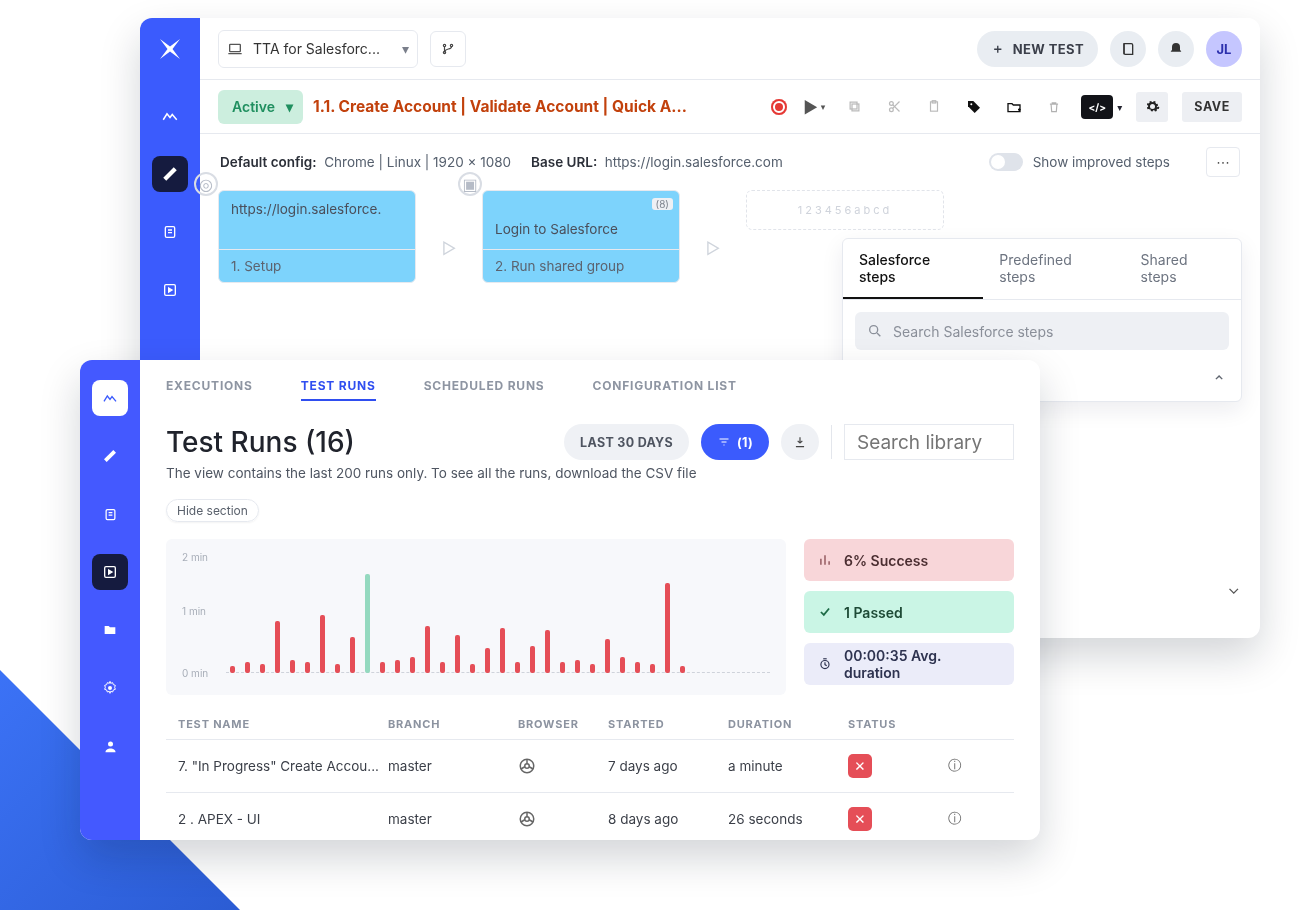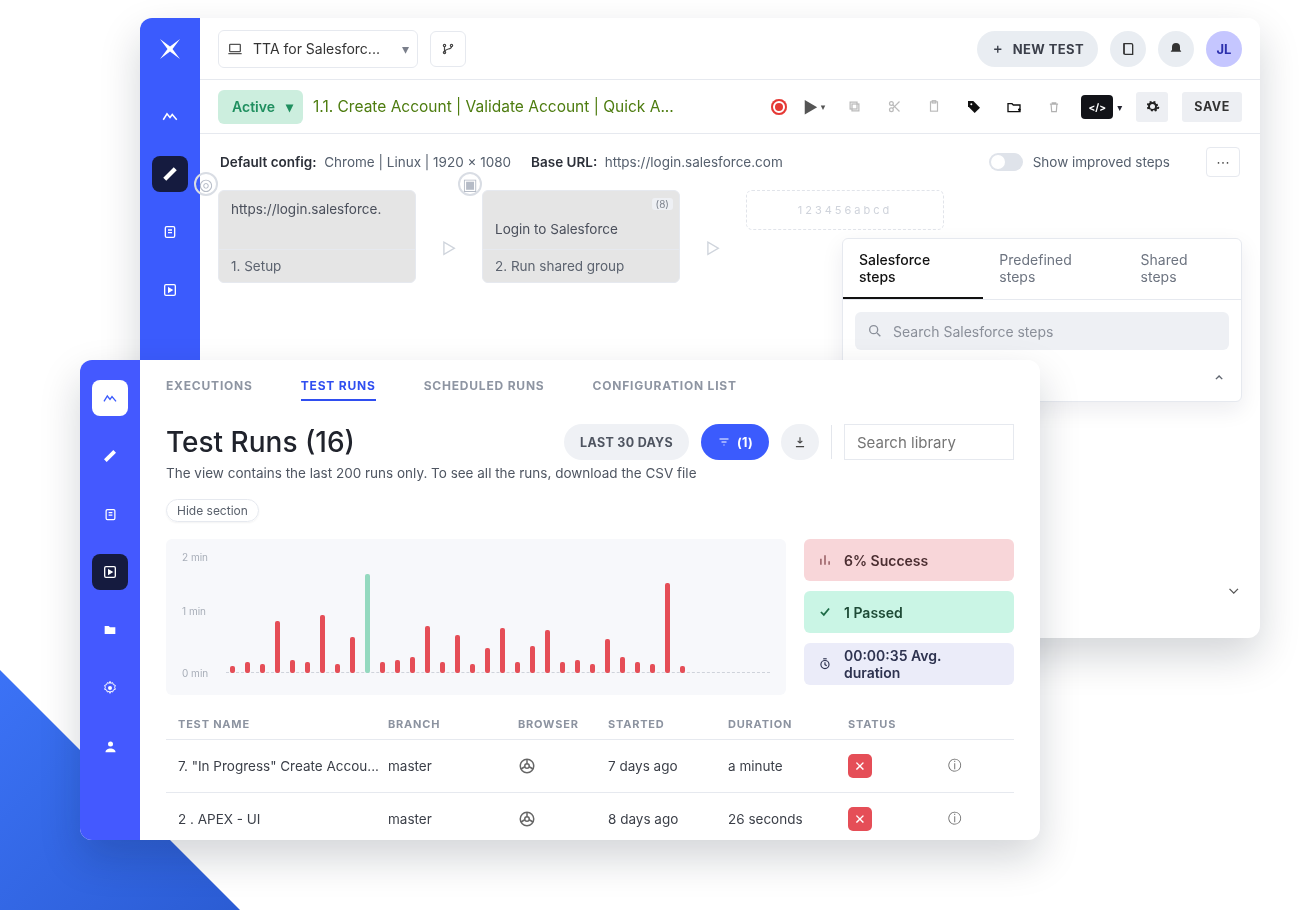--- a/index.html
+++ b/index.html
@@ -28,35 +28,35 @@
   .dropdown{display:flex;align-items:center;gap:10px;border:1px solid var(--line);border-radius:6px;padding:6px 8px;height:38px;min-width:200px;font-size:14px;color:#333}
   .chev{margin-left:auto;color:#7a7f8b}
   .iconbtn{width:36px;height:36px;border:1px solid var(--line);border-radius:6px;background:#fff;display:flex;align-items:center;justify-content:center;color:#555}
   .pillbtn{height:36px;border-radius:18px;background:#e9edf2;border:0;display:flex;align-items:center;gap:8px;padding:0 14px;color:#3b3f4a;font-weight:700;font-size:13px;letter-spacing:.4px}
   .circle{width:36px;height:36px;border-radius:50%;background:#e9edf2;display:flex;align-items:center;justify-content:center;color:#3b3f4a}
   .avatar{background:#c5c6ff;color:#2b2fad;font-weight:700;font-size:13px}
   
   .toolbar{position:absolute;left:60px;right:0;top:62px;height:54px;display:flex;align-items:center;padding:0 18px;gap:10px;border-bottom:1px solid var(--line)}
   .chip-active{height:34px;border-radius:6px;background:#cceede;color:#1f8f5f;font-weight:600;display:flex;align-items:center;padding:0 28px 0 14px;gap:12px;font-size:14px;position:relative}
   .chip-active::after{content:"▾";position:absolute;right:10px;color:#1f8f5f}
-  .testtitle{font-weight:400;font-size:15.5px;color:#4d7c0f;white-space:nowrap;max-width:380px;overflow:hidden;text-overflow:ellipsis}
+  .testtitle{font-weight:700;font-size:15.5px;color:#c2410c;white-space:nowrap;max-width:380px;overflow:hidden;text-overflow:ellipsis}
   .tool-icons{display:flex;align-items:center;gap:14px;margin-left:auto}
   .ti{width:26px;height:26px;display:flex;align-items:center;justify-content:center;color:#555;border-radius:4px}
   .rec{width:16px;height:16px;border-radius:50%;background:#e53935;box-shadow:0 0 0 2px #e53935 inset,0 0 0 4px #fff inset}
   .code{background:#121318;color:#fff;width:32px;height:24px;border-radius:4px;font-size:10px;display:flex;align-items:center;justify-content:center;font-weight:700}
   .save{height:30px;border:0;background:#edeff3;border-radius:3px;padding:0 12px;font-weight:700;letter-spacing:.6px;font-size:12.5px;color:#333}
   
   .configrow{position:absolute;left:60px;right:0;top:116px;height:56px;display:flex;align-items:center;padding:0 20px;gap:20px;font-size:13.5px;color:#56606e}
   .configrow b{color:#2b2f38;font-weight:600}
   .toggle{margin-left:auto;display:flex;align-items:center;gap:10px}
   .switch{width:34px;height:18px;border-radius:10px;background:#dfe3ea;position:relative}
   .switch::after{content:"";position:absolute;left:2px;top:2px;width:14px;height:14px;background:#fff;border-radius:50%}
   
   .steps{position:absolute;left:78px;right:0;top:172px;display:flex;gap:24px;align-items:flex-start}
-  .card{width:198px;border:1px solid var(--line);border-radius:6px;background:#e5e5e5;font-size:13.5px}
+  .card{width:198px;border:1px solid var(--line);border-radius:6px;background:#7dd3fc;font-size:13.5px}
   .cardmark{position:absolute;margin:-18px 0 0 -24px;width:24px;height:24px;border:2px solid #d9dde4;border-radius:50%;display:flex;align-items:center;justify-content:center;color:#b6bcc7}
   .cardbody{padding:10px 12px;color:#4a4f5b;min-height:58px}
   .cardfoot{border-top:1px solid var(--line);padding:8px 12px;color:#5c636f}
   .arrow{width:18px;display:flex;align-items:center;justify-content:center;color:#cfd4dc;margin-top:48px}
   .badge8{font-size:10px;color:#7b818c;background:#eef0f4;border-radius:3px;padding:0 4px;margin-left:4px}
   .placeholder{width:198px;height:40px;border:1px dashed #e1e4ea;border-radius:6px;color:#cfd3db;font-size:11px;text-align:center;display:flex;align-items:center;justify-content:center;letter-spacing:3px}
   
   .stepspanel{position:absolute;right:18px;top:220px;width:400px;background:#fff;border:1px solid var(--line);border-radius:6px;box-shadow:0 8px 22px rgba(20,30,60,.08)}
   .tabs{display:flex;border-bottom:1px solid var(--line)}
   .tab{padding:12px 16px;font-size:14px;color:#6d7480;cursor:pointer}
@@ -68,21 +68,21 @@
   .front .content{position:absolute;left:60px;right:0;top:0;bottom:0;padding:18px 26px;overflow:hidden}
   .ftabs{display:flex;gap:48px;font-size:12px;letter-spacing:.8px;color:#8e95a2;font-weight:700}
   .ftabs span.active{color:#2f4ef0;border-bottom:2px solid #2f4ef0;padding-bottom:6px}
   h2{font-size:28px;font-weight:500;margin:24px 0 6px;color:#20232c}
   .hint{font-size:13.5px;color:#4f5662}
   .toolrow{position:absolute;right:26px;top:64px;display:flex;align-items:center;gap:12px}
   .pill{height:36px;border-radius:18px;padding:0 16px;display:flex;align-items:center;font-size:12.5px;font-weight:700;color:#4e5460;background:#eff1f5;border:0;letter-spacing:.3px}
   .pill.blue{background:#3b5bfd;color:#fff;gap:6px}
   .pill.icon{width:38px;padding:0;justify-content:center}
   .divider{width:1px;height:34px;background:#e3e6ec}
-  .searchbox{height:36px;border:1px solid var(--line);border-radius:0;padding:0 12px;font-size:15px;width:170px}
+  .searchbox{height:36px;border:1px solid var(--line);border-radius:0;padding:0 12px;font-size:19px;width:170px}
   .hidebtn{font-size:12px;background:#fff;border:1px solid var(--line);border-radius:12px;padding:3px 10px;color:#5a616c;box-shadow:0 1px 2px rgba(0,0,0,.05)}
   
   .chartwrap{display:flex;gap:18px;margin-top:20px}
   .chart{flex:1;background:#f7f8fb;border-radius:6px;padding:14px 18px 10px;height:156px;position:relative}
   .ylab{position:absolute;left:16px;font-size:10px;color:#a8aeb8}
   .bars{position:absolute;left:64px;right:16px;bottom:22px;height:108px;display:flex;align-items:flex-end;gap:10px}
   .bar{width:5px;background:var(--red);border-radius:2px}
   .bar.green{background:#94d9bf}
   .baseline{position:absolute;left:60px;right:16px;bottom:22px;border-top:1px dashed #cfd3db}
   .stats{width:210px;display:flex;flex-direction:column;gap:10px}

